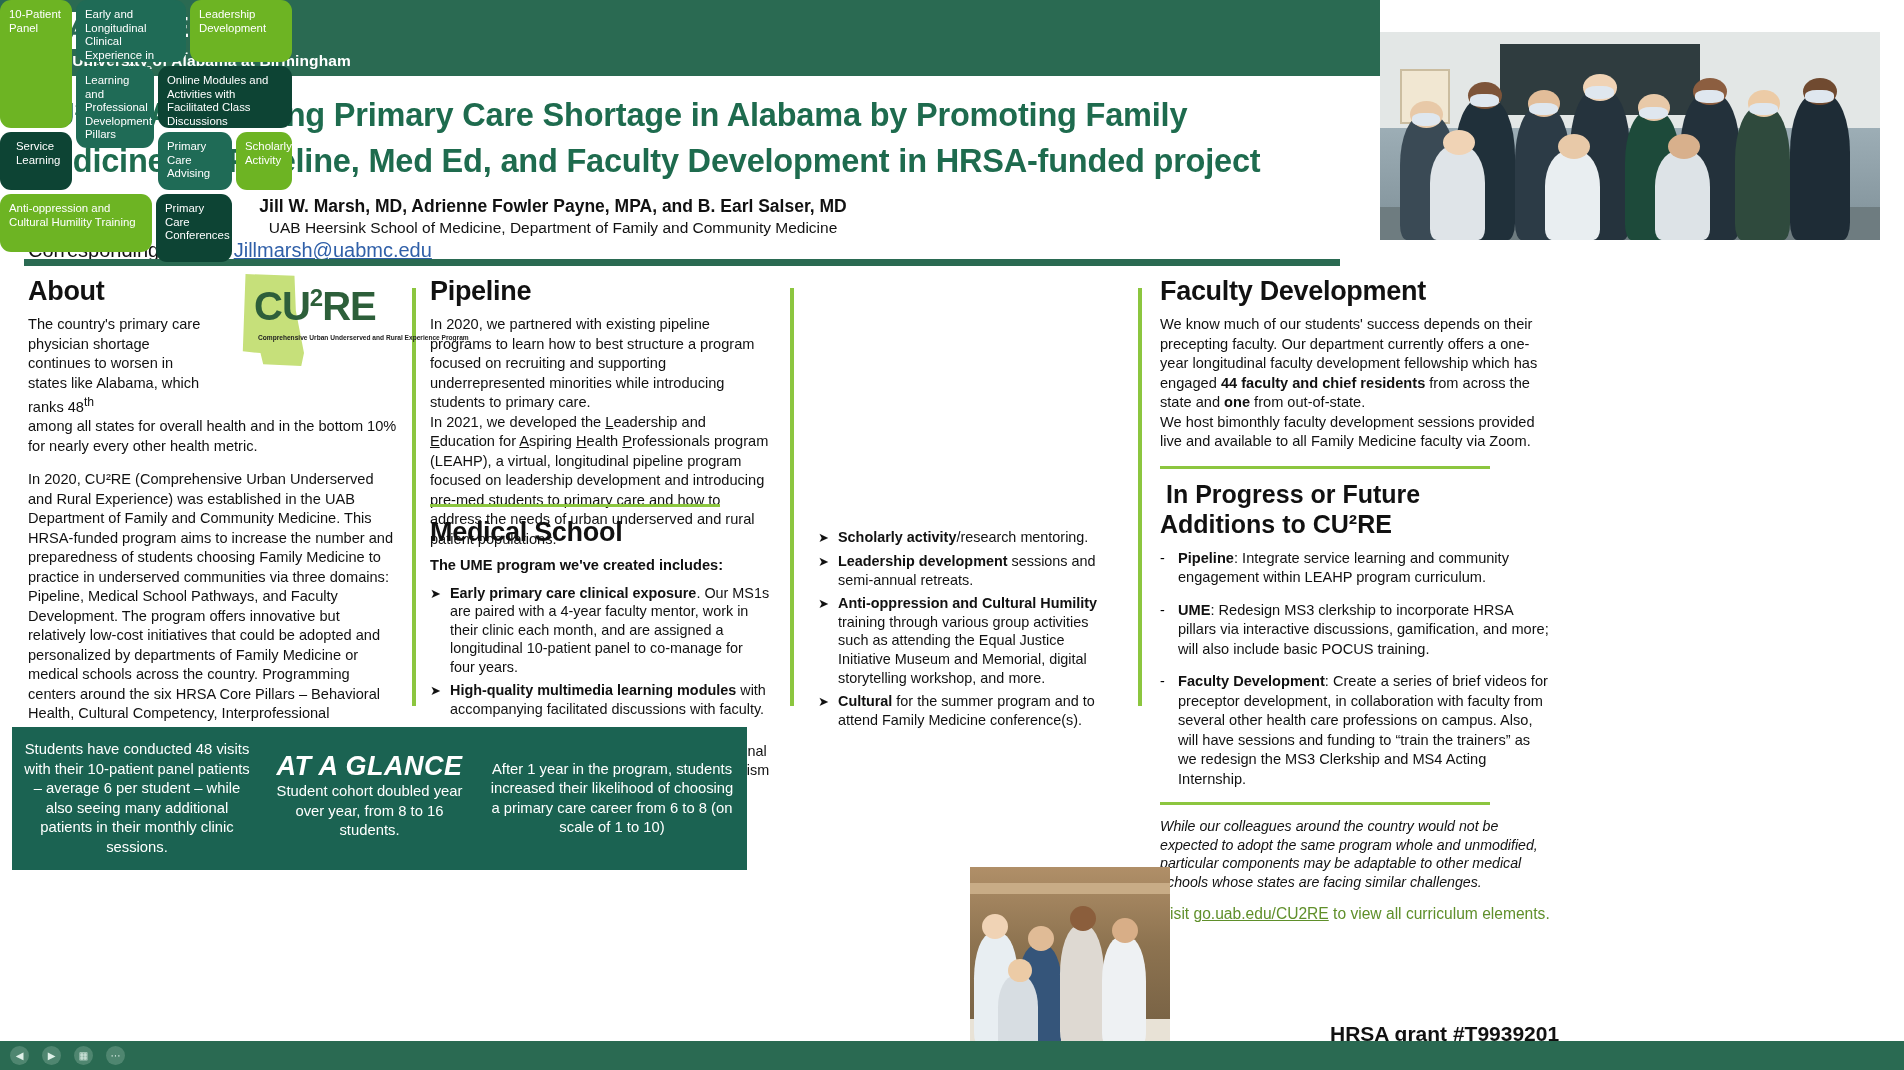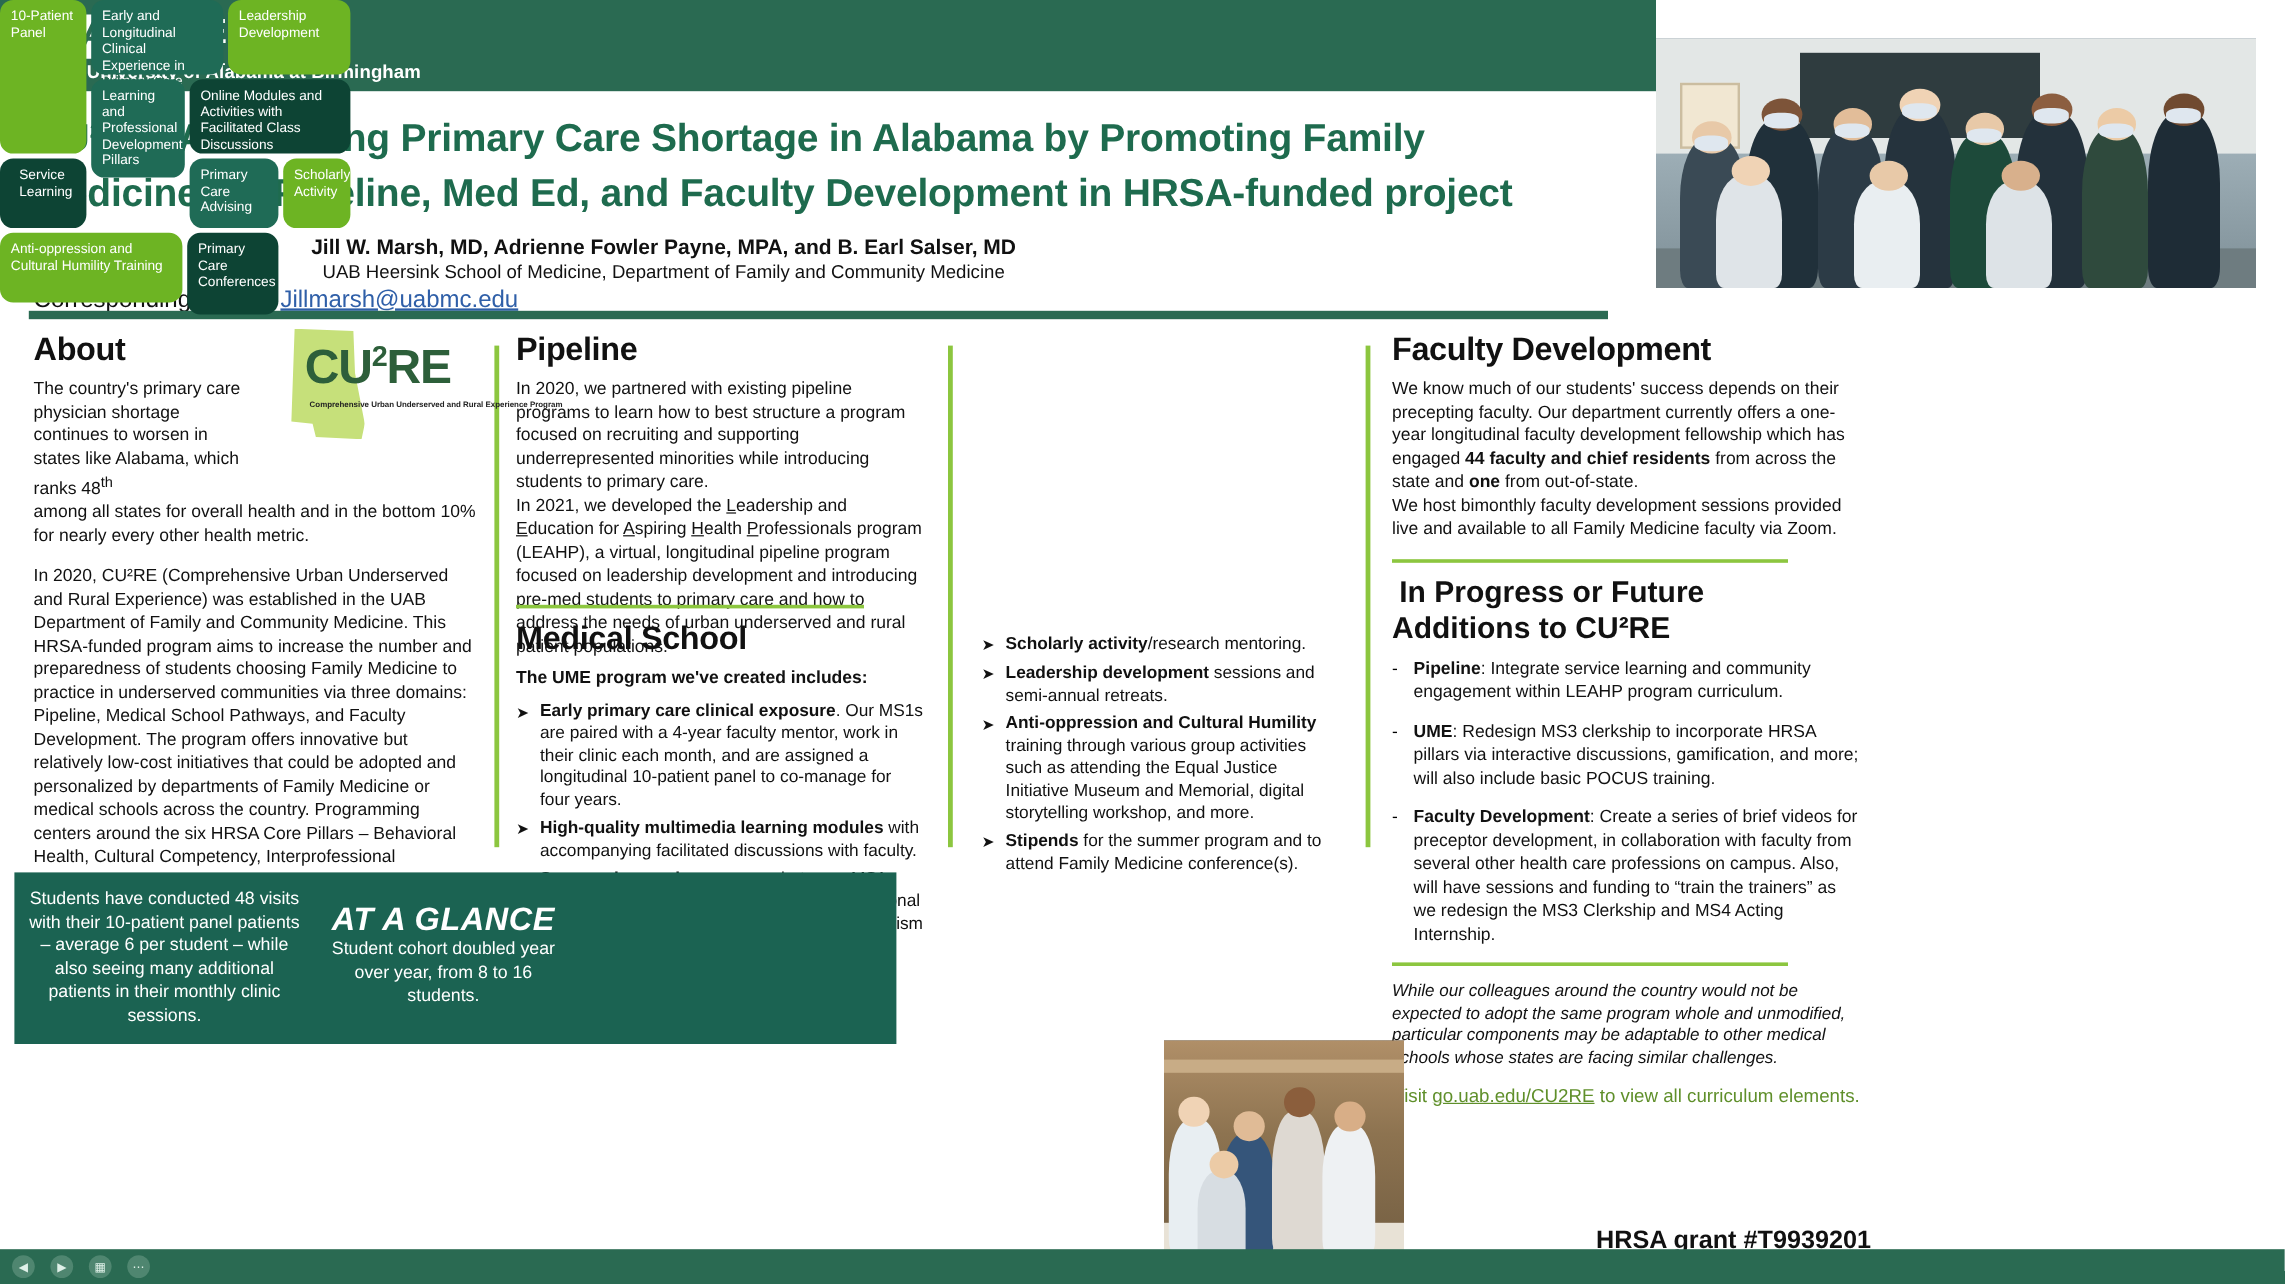--- a/index.html
+++ b/index.html
@@ -389,21 +389,21 @@
     <div class="bul">
       <span class="arrow">➤</span>
       <span class="btxt"><b>Leadership development</b><span> sessions and semi-annual retreats.</span></span>
     </div>
     <div class="bul">
       <span class="arrow">➤</span>
       <span class="btxt"><b>Anti-oppression and Cultural Humility</b><span> training through various group activities such as attending the Equal Justice Initiative Museum and Memorial, digital storytelling workshop, and more.</span></span>
     </div>
     <div class="bul">
       <span class="arrow">➤</span>
-      <span class="btxt"><b>Stipends</b><span> for the summer program and to attend Family Medicine conference(s).</span></span>
+      <span class="btxt"><b>Cultural</b><span> for the summer program and to attend Family Medicine conference(s).</span></span>
     </div>
   </div>
 
   <div class="col" id="faculty">
     <div class="sec-h">Faculty Development</div>
     <div class="body-t">
       <span>We know much of our students' success depends on their precepting faculty. Our department currently offers a one-year longitudinal faculty development fellowship which has engaged </span><b>44 faculty and chief residents</b><span> from across the state and </span><b>one</b><span> from out-of-state.</span>
     </div>
     <div class="body-t">We host bimonthly faculty development sessions provided live and available to all Family Medicine faculty via Zoom.</div>
 
@@ -433,20 +433,21 @@
   </div>
 
   <div class="grant">HRSA grant #T9939201</div>
 
   <div class="glance">
     <div class="g-cell g1">Students have conducted 48 visits with their 10-patient panel patients – average 6 per student – while also seeing many additional patients in their monthly clinic sessions.</div>
     <div class="g-cell g2">
       <div class="g-title">AT A GLANCE</div>
       <div>Student cohort doubled year over year, from 8 to 16 students.</div>
     </div>
+    <div class="g-cell g3">After 1 year in the program, students increased their likelihood of choosing a primary care career from 6 to 8 (on scale of 1 to 10)</div>
   </div>
 
   <div class="bottom-photo">
     <div class="bp-bg"></div>
     <div class="bp-rail"></div>
     <div class="bp-table"></div>
     <div class="person" style="left:2%;  top:34%; width:22%; height:58%; background:#e8eef2;"></div>
     <div class="p-head" style="left:6%;  top:24%; width:13%; height:13%; background:#f0d3b5;"></div>
     <div class="person" style="left:24%; top:40%; width:22%; height:52%; background:#35557a;"></div>
     <div class="p-head" style="left:29%; top:30%; width:13%; height:13%; background:#e0bb96;"></div>

